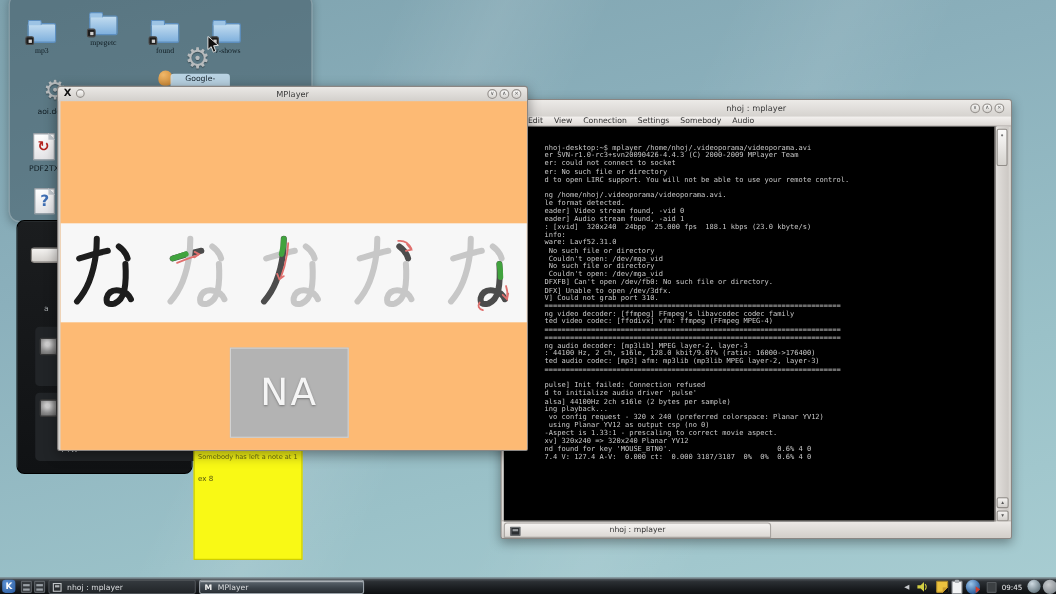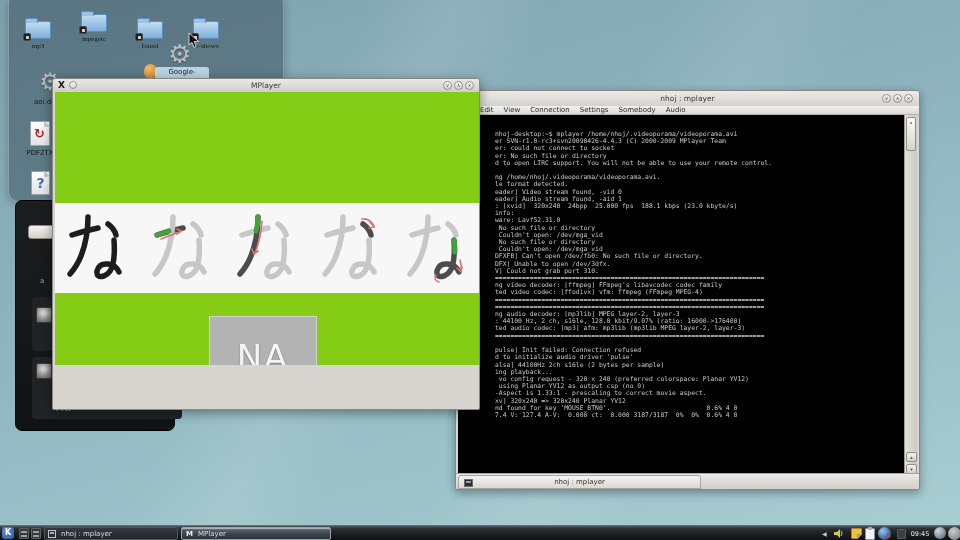--- a/index.html
+++ b/index.html
@@ -89,21 +89,21 @@
   .tab-icon::after{content:"";position:absolute;left:1px;top:1px;width:5px;height:2px;background:#9a9da0;}
   .term-tab-label{position:absolute;left:0;right:0;top:2px;text-align:center;font-size:7px;color:#333;}
   
   .mp{position:absolute;left:52px;top:78px;width:428px;height:332px;
     background:#d8d5d1;border:1px solid #8a8683;border-radius:3px 3px 2px 2px;
     box-shadow:0 3px 12px rgba(0,0,0,.4);}
   .mp-titlebar{position:absolute;left:0;top:0;right:0;height:13px;
     background:linear-gradient(#eae8e5,#d2cfcb);border-radius:3px 3px 0 0;}
   .mp-title{position:absolute;left:0;right:0;top:2px;text-align:center;font-size:7.5px;color:#3c3c3c;}
   .mp-appicon{position:absolute;left:5px;top:1px;font-size:9px;font-weight:bold;color:#111;}
-  .mp-video{position:absolute;left:2px;top:13px;width:424px;height:273px;background:#84cc16;overflow:hidden;}
+  .mp-video{position:absolute;left:2px;top:13px;width:424px;height:317px;background:#fdba74;overflow:hidden;}
   .band{position:absolute;left:0;top:111px;width:424px;height:90px;background:#f7f7f7;
     display:flex;justify-content:space-around;align-items:center;}
   .kana{width:64px;height:72px;}
   .kana path{fill:none;stroke:currentColor;stroke-width:5.5;stroke-linecap:round;}
   .kana .hl{stroke:#4c4c4c;}
   .kana .g{stroke:#41a33e;stroke-width:5;}
   .kana .r{stroke:#e0706e;stroke-width:1.6;}
   .k-solid{color:#1d1d1d;}
   .k-gray{color:#c7c7c7;}
   .na-box{position:absolute;left:154px;top:224px;width:108px;height:82px;
@@ -226,20 +226,24 @@
     </div>
     <div class="micro-item" style="top:156px;height:62px;">
       <div class="avatar" style="top:6px;"></div>
       <div class="micro-text" style="top:26px;">Cri
 fab
 the
 FTW</div>
     </div>
   </div>
 
+  <div class="note">
+    <div class="note-l1">Somebody has left a note at 1</div>
+    <div class="note-l2">ex 8</div>
+  </div>
 
   <div class="term">
     <div class="term-titlebar">
       <div class="term-title">nhoj : mplayer</div>
       <span class="wbtn" style="right:28px;top:3px;">∨</span>
       <span class="wbtn" style="right:17px;top:3px;">∧</span>
       <span class="wbtn" style="right:6px;top:3px;">×</span>
     </div>
     <div class="term-menubar">
       <span>Edit</span>

